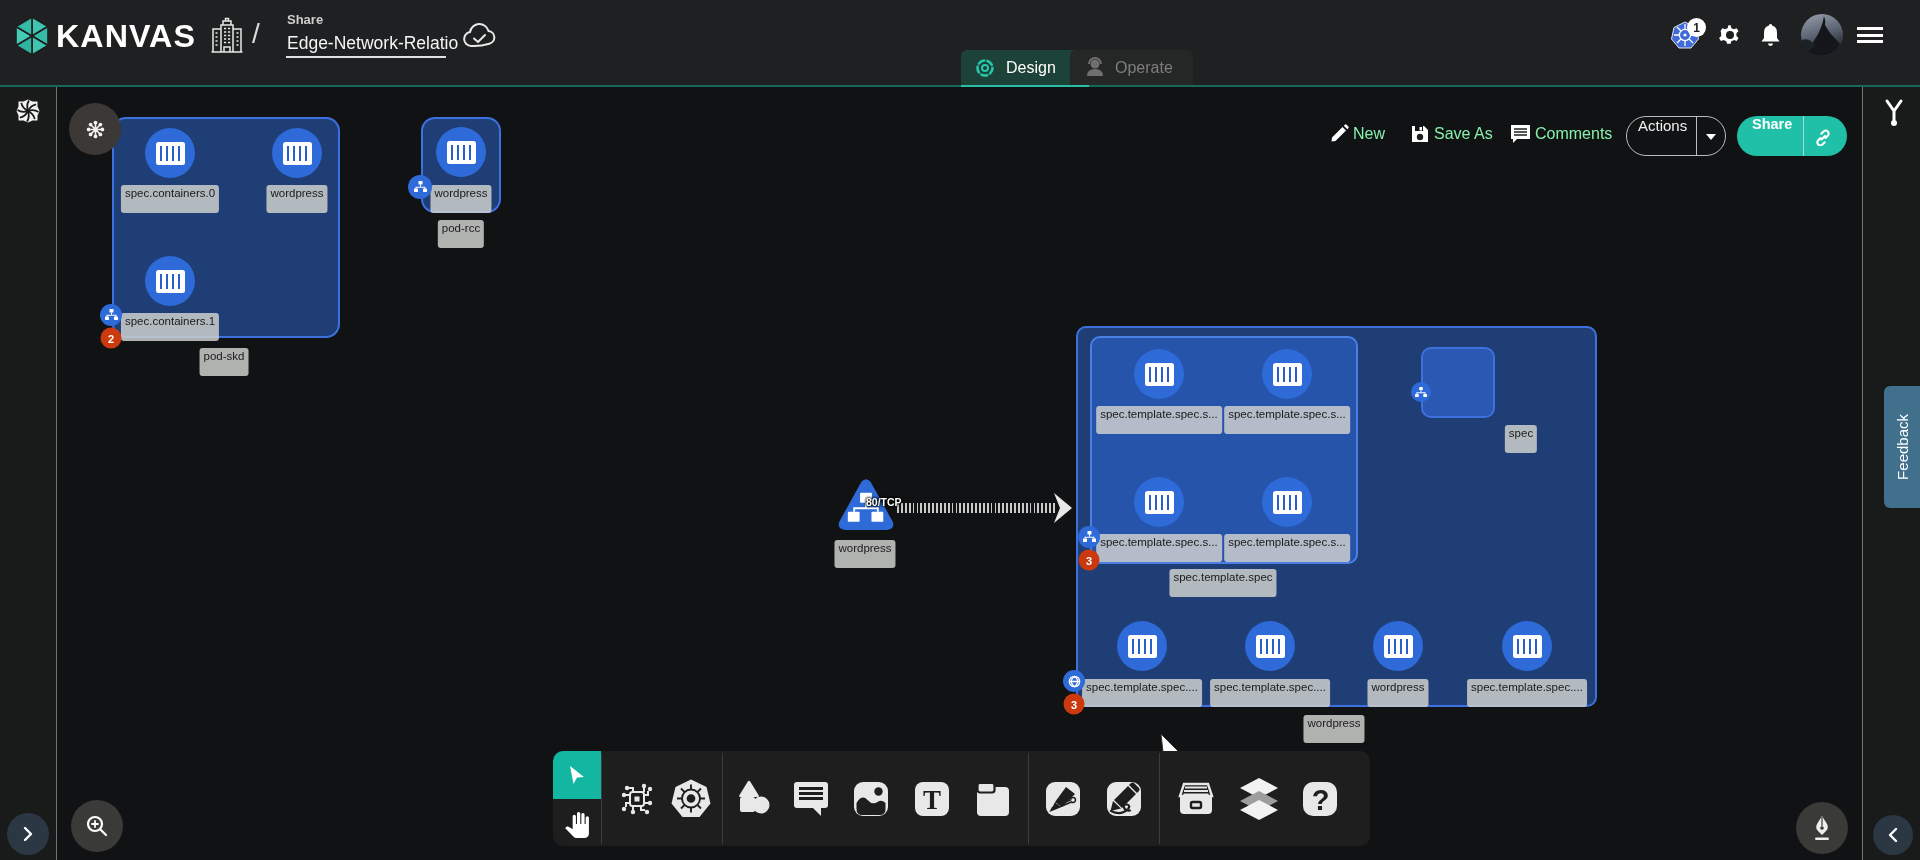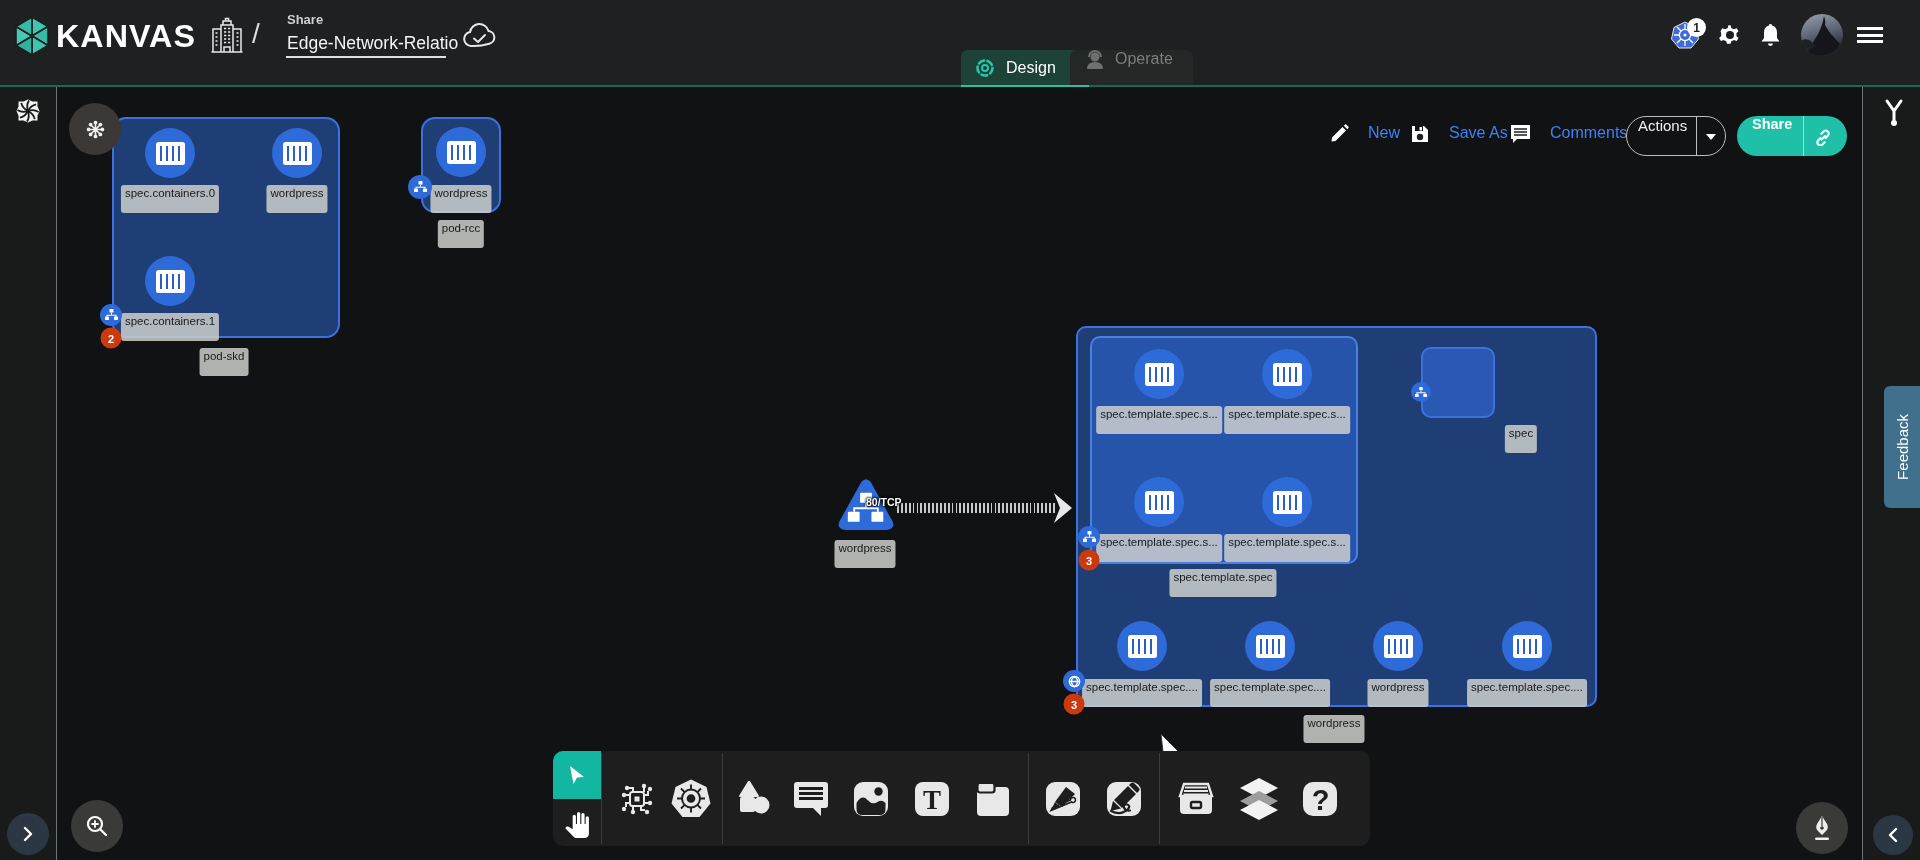--- a/index.html
+++ b/index.html
@@ -8,21 +8,21 @@
 .chip{position:absolute;transform:translateX(-50%);background:rgba(205,207,204,0.85);color:#1a1a1a;font-size:11.5px;line-height:14.5px;padding:1px 4px 12px;border-radius:3px;white-space:nowrap}
 .pod{position:absolute;width:50px;height:50px;border-radius:50%;background:#2e6ad8;transform:translate(-50%,-50%);display:flex;align-items:center;justify-content:center}
 .podglyph{width:29px;height:23px;background:#fff;border-radius:2.5px;display:flex;align-items:center;justify-content:center;gap:3.2px}
 .podglyph i{display:block;width:2.8px;height:15px;background:#2a5ec8}
 .badge{position:absolute;transform:translate(-50%,-50%);border-radius:50%;display:flex;align-items:center;justify-content:center}
 .bblue{width:22px;height:22px;background:#2e6ad8}
 .bred{width:21px;height:21px;background:#cb3a0e;color:#fff;font-size:11px;font-weight:bold}
 .group{position:absolute;border-radius:14px;background:#1f3e76;border:2px solid #3d71e0}
 .circbtn{position:absolute;border-radius:50%;transform:translate(-50%,-50%);display:flex;align-items:center;justify-content:center}
 .divline{position:absolute;top:87px;bottom:0;width:1px;background:#6f7373}
-.toolbtn{position:absolute;display:flex;align-items:flex-start;gap:19px;color:#3b82f6;font-size:16px}
+.toolbtn{position:absolute;display:flex;align-items:center;gap:4px;color:#86efac;font-size:16px}
 </style></head>
 <body>
 
 <div class="abs" style="left:56px;top:87px;right:58px;bottom:0;background:#111213"></div>
 
 <div class="abs" style="left:897px;top:503px;width:160px;height:10px;background:repeating-linear-gradient(90deg,#c9c9c9 0 1.8px,transparent 1.8px 3.9px)"></div>
 <svg class="abs" style="left:1053px;top:493px" width="20" height="30" viewBox="0 0 20 30">
     <path d="M1 0 L19 15 L1 30 L7 15 Z" fill="#e8e8e8"></path>
   </svg>
 
@@ -453,21 +453,21 @@
     <path d="M12 15.5 l4 3.5 l7 -7" stroke-linecap="round" stroke-linejoin="round"></path>
   </svg>
 
 <div class="abs" style="left:961px;top:50px;width:128px;height:37px;background:#1d4237;border-radius:6px 6px 0 0;display:flex;align-items:center;border-bottom:2px solid #2abfa4">
   <svg style="margin-left:13px" width="22" height="22" viewBox="0 0 22 22" fill="none" stroke="#27c7ab" stroke-width="2.6" stroke-linecap="round">
       <circle cx="11" cy="11" r="7.5" stroke-dasharray="6 3.4"></circle>
       <circle cx="11" cy="11" r="3" stroke-width="2"></circle>
     </svg>
   <span style="margin-left:10px;color:#fff;font-size:16px">Design</span>
 </div>
-<div class="abs" style="left:1070px;top:50px;width:123px;height:35px;background:#252626;border-radius:6px 6px 0 0;display:flex;">
+<div class="abs" style="left:1070px;top:50px;width:123px;height:35px;background:#252626;border-radius:6px 6px 0 0;display:flex;align-items:center">
   <svg style="margin-left:14px" width="22" height="22" viewBox="0 0 22 22" fill="#6f6f6f">
       <circle cx="11" cy="7" r="4.5"></circle>
       <path d="M3 19 q0 -7 8 -7 q8 0 8 7 z"></path>
       <path d="M5 7 a6 6 0 0 1 12 0" fill="none" stroke="#6f6f6f" stroke-width="2"></path>
     </svg>
   <span style="margin-left:9px;color:#7d7d7d;font-size:16px">Operate</span>
 </div>
 
 <svg class="abs" style="left:1671px;top:21px" width="28" height="29" viewBox="0 0 28 29">
     <path d="M14 1 L25 6.5 L27.5 18 L20 27 H8 L0.5 18 L3 6.5 Z" fill="#3f6ad8" stroke="#e8e8e8" stroke-width="1"></path>

